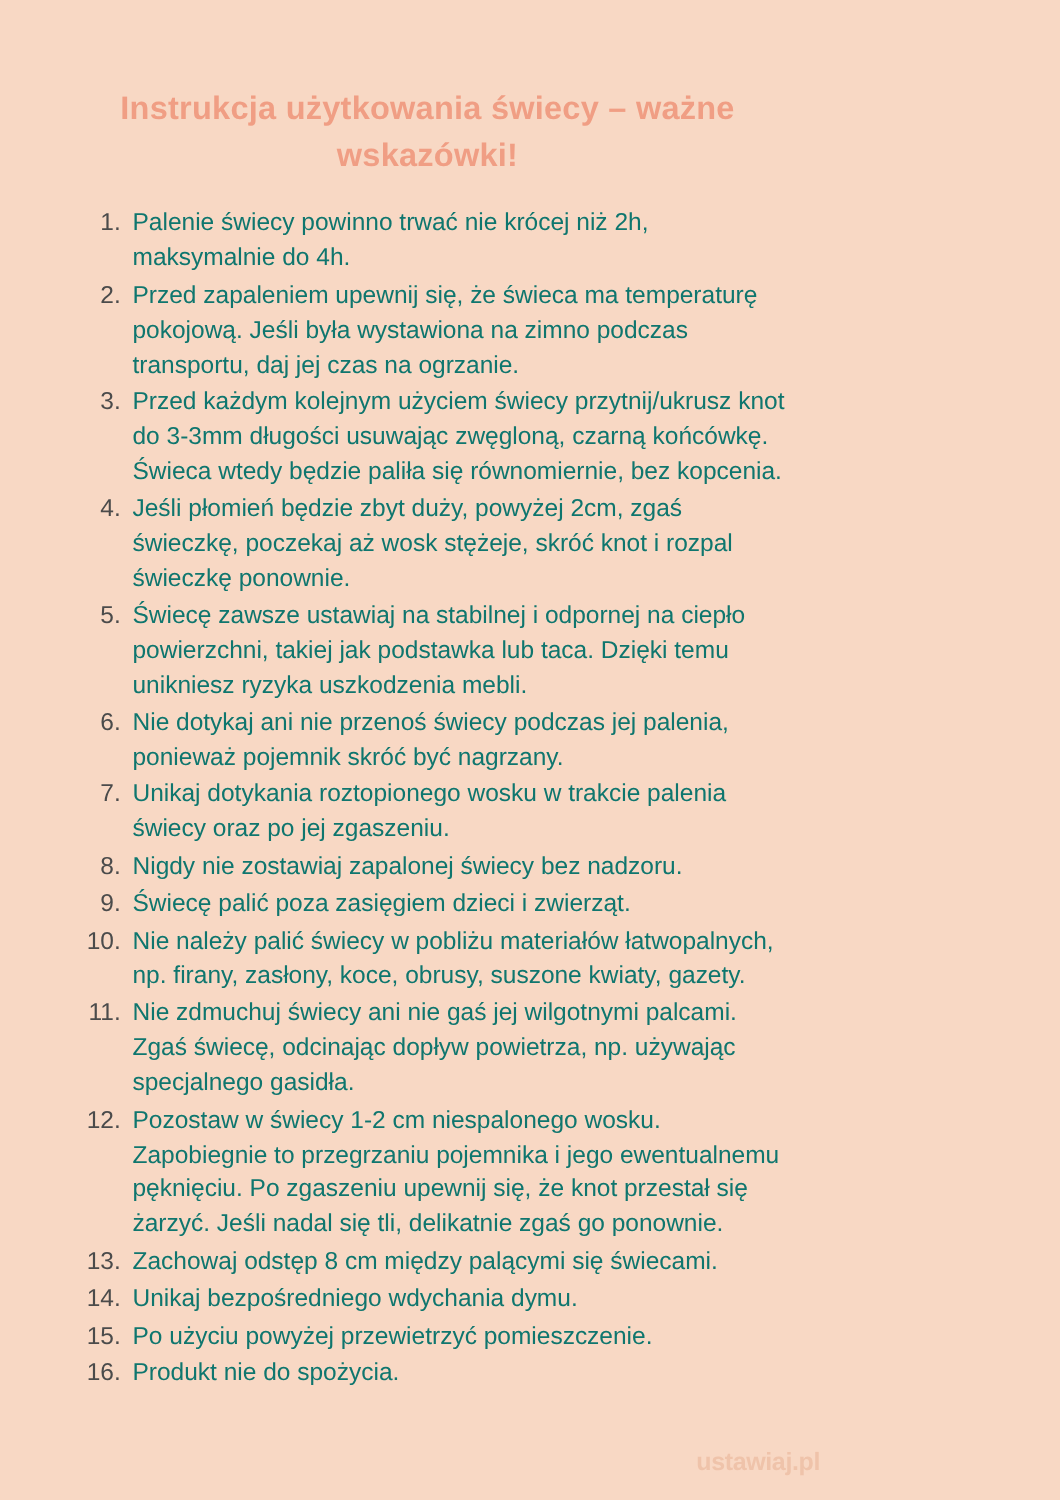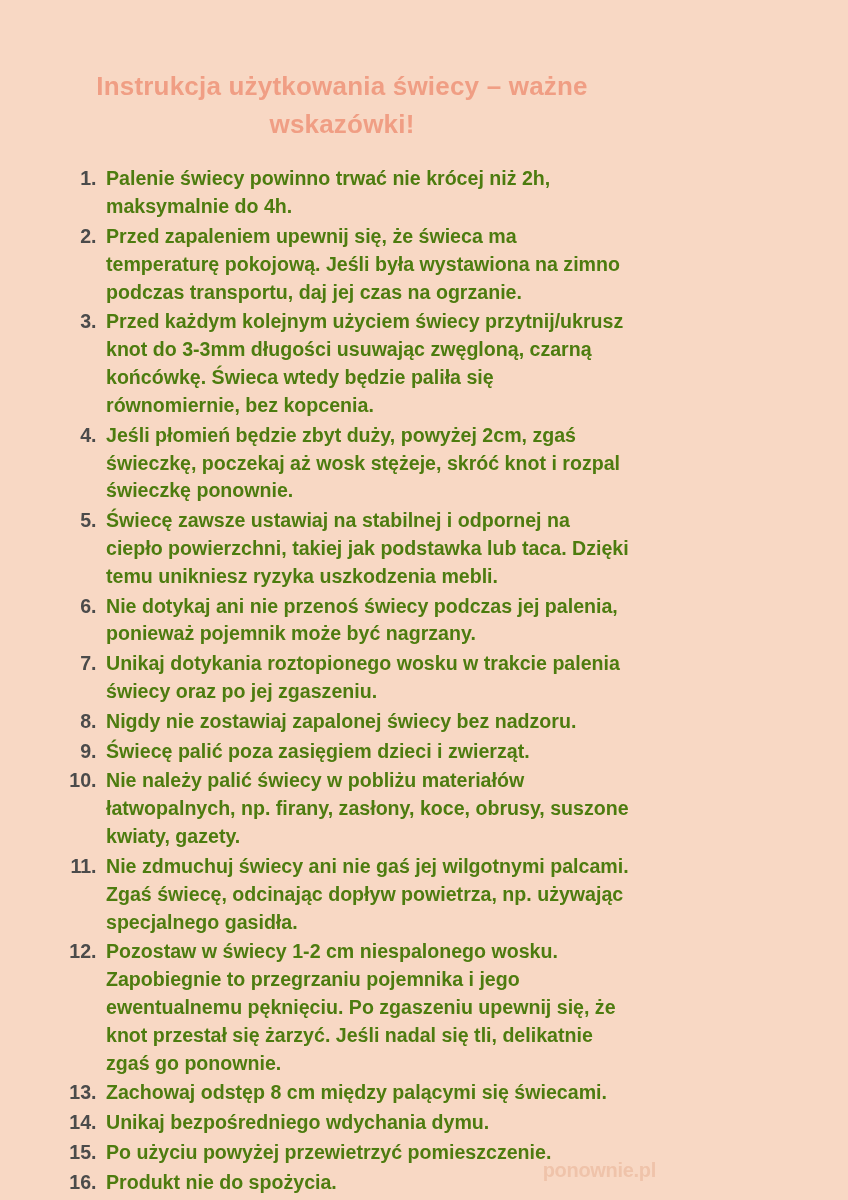--- a/index.html
+++ b/index.html
@@ -32,24 +32,23 @@
     margin: 12px 48px 22px 48px;
   }
   ol.tips {
     margin: 0;
     padding: 0 14px 0 62px;
     list-style-position: outside;
   }
   ol.tips > li {
     font-size: 19.6px;
     line-height: 1.42;
-    color: #4d7c0f;
+    color: #0f766e;
     margin-bottom: 2px;
     padding-left: 4px;
-    font-weight: bold;
   }
   ol.tips > li::marker {
     font-size: 19.6px;
     color: #4b4b4b;
   }
   .watermark {
     position: absolute;
     right: 28px;
     bottom: 18px;
     font-size: 20px;
@@ -64,28 +63,28 @@
 <div class="page">
 
   <h1 class="title">Instrukcja użytkowania świecy – ważne wskazówki!</h1>
 
   <ol class="tips">
     <li>Palenie świecy powinno trwać nie krócej niż 2h, maksymalnie do 4h.</li>
     <li>Przed zapaleniem upewnij się, że świeca ma temperaturę pokojową. Jeśli była wystawiona na zimno podczas transportu, daj jej czas na ogrzanie.</li>
     <li>Przed każdym kolejnym użyciem świecy przytnij/ukrusz knot do 3-3mm długości usuwając zwęgloną, czarną końcówkę. Świeca wtedy będzie paliła się równomiernie, bez kopcenia.</li>
     <li>Jeśli płomień będzie zbyt duży, powyżej 2cm, zgaś świeczkę, poczekaj aż wosk stężeje, skróć knot i rozpal świeczkę ponownie.</li>
     <li>Świecę zawsze ustawiaj na stabilnej i odpornej na ciepło powierzchni, takiej jak podstawka lub taca. Dzięki temu unikniesz ryzyka uszkodzenia mebli.</li>
-    <li>Nie dotykaj ani nie przenoś świecy podczas jej palenia, ponieważ pojemnik może być nagrzany.</li>
+    <li>Nie dotykaj ani nie przenoś świecy podczas jej palenia, ponieważ pojemnik skróć być nagrzany.</li>
     <li>Unikaj dotykania roztopionego wosku w trakcie palenia świecy oraz po jej zgaszeniu.</li>
     <li>Nigdy nie zostawiaj zapalonej świecy bez nadzoru.</li>
     <li>Świecę palić poza zasięgiem dzieci i zwierząt.</li>
     <li>Nie należy palić świecy w pobliżu materiałów łatwopalnych, np. firany, zasłony, koce, obrusy, suszone kwiaty, gazety.</li>
     <li>Nie zdmuchuj świecy ani nie gaś jej wilgotnymi palcami. Zgaś świecę, odcinając dopływ powietrza, np. używając specjalnego gasidła.</li>
     <li>Pozostaw w świecy 1-2 cm niespalonego wosku. Zapobiegnie to przegrzaniu pojemnika i jego ewentualnemu pęknięciu. Po zgaszeniu upewnij się, że knot przestał się żarzyć. Jeśli nadal się tli, delikatnie zgaś go ponownie.</li>
     <li>Zachowaj odstęp 8 cm między palącymi się świecami.</li>
     <li>Unikaj bezpośredniego wdychania dymu.</li>
     <li>Po użyciu powyżej przewietrzyć pomieszczenie.</li>
     <li>Produkt nie do spożycia.</li>
   </ol>
 
-  <div class="watermark">ponownie.pl</div>
+  <div class="watermark">ustawiaj.pl</div>
 
 </div>
 
 </body></html>

